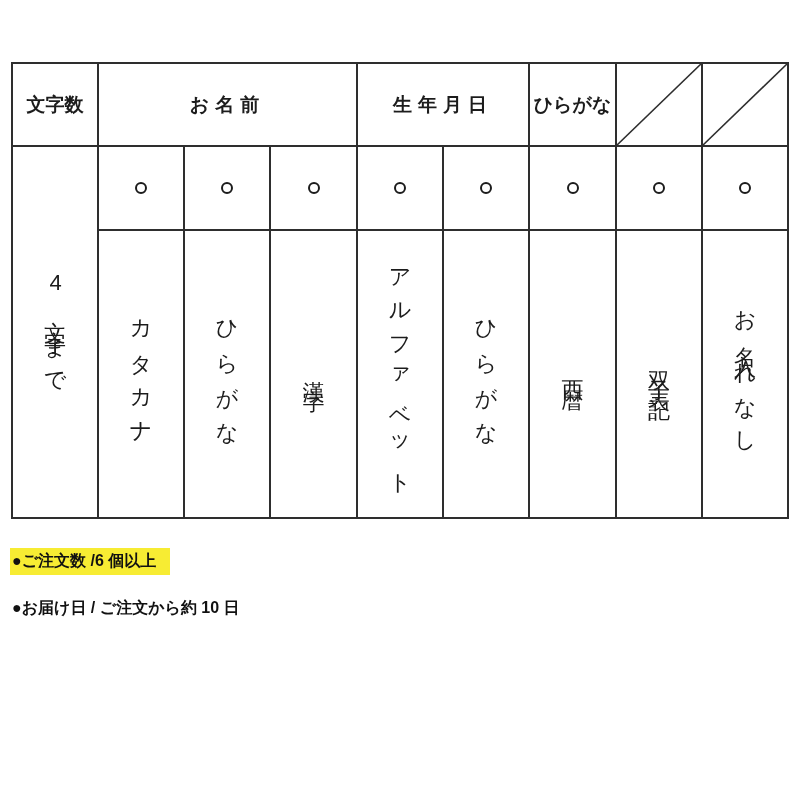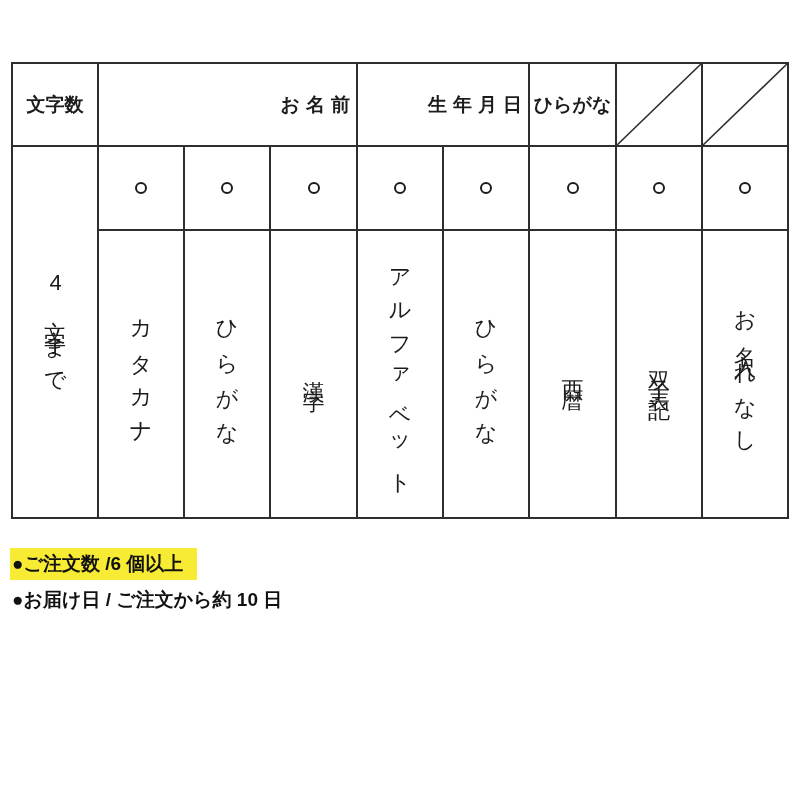--- a/index.html
+++ b/index.html
@@ -20,21 +20,21 @@
   }
   table.spec td{
     border:2px solid var(--border);
     padding:0;text-align:center;vertical-align:middle;
   }
   tr.r-head{height:83px;}
   tr.r-mark{height:84px;}
   tr.r-content{height:288px;}
 
   .th{font-size:19px;font-weight:600;color:var(--text);}
-  .th.sp{letter-spacing:6px;text-align:right;}
+  .th.sp{letter-spacing:6px;}
 
   td.diag{position:relative;padding:0;}
   td.diag svg{position:absolute;inset:0;width:100%;height:100%;display:block;}
   td.diag line{stroke:var(--border);stroke-width:1.6;vector-effect:non-scaling-stroke;}
 
   .circle{
     width:12px;height:12px;border:2.5px solid var(--text);
     border-radius:50%;margin:0 auto;
   }
 
@@ -42,27 +42,27 @@
     display:inline-block;
     writing-mode:vertical-rl;
     text-orientation:upright;
     font-size:22px;font-weight:500;
     letter-spacing:9px;line-height:1;
     color:var(--text);
   }
   td.content-cell{vertical-align:top;padding-top:13px;}
   td.label-cell{vertical-align:middle;}
 
-  .notes{position:absolute;left:10px;top:548px;font-size:19px;font-weight:700;color:#111;}
+  .notes{position:absolute;left:10px;top:548px;font-size:16px;font-weight:700;color:#111;}
   .note-line{white-space:nowrap;}
   .hl{
     display:inline-block;background:var(--hl);
     padding:3px 14px 3px 2px;
   }
-  .note-line.second{margin-top:7px;padding-left:2px;}
+  .note-line.second{margin-top:23px;padding-left:2px;}
 </style>
 </head>
 <body>
 
 <div class="canvas">
 
   <table class="spec">
     <colgroup>
       <col style="width:86px">
         <col style="width:86px">

